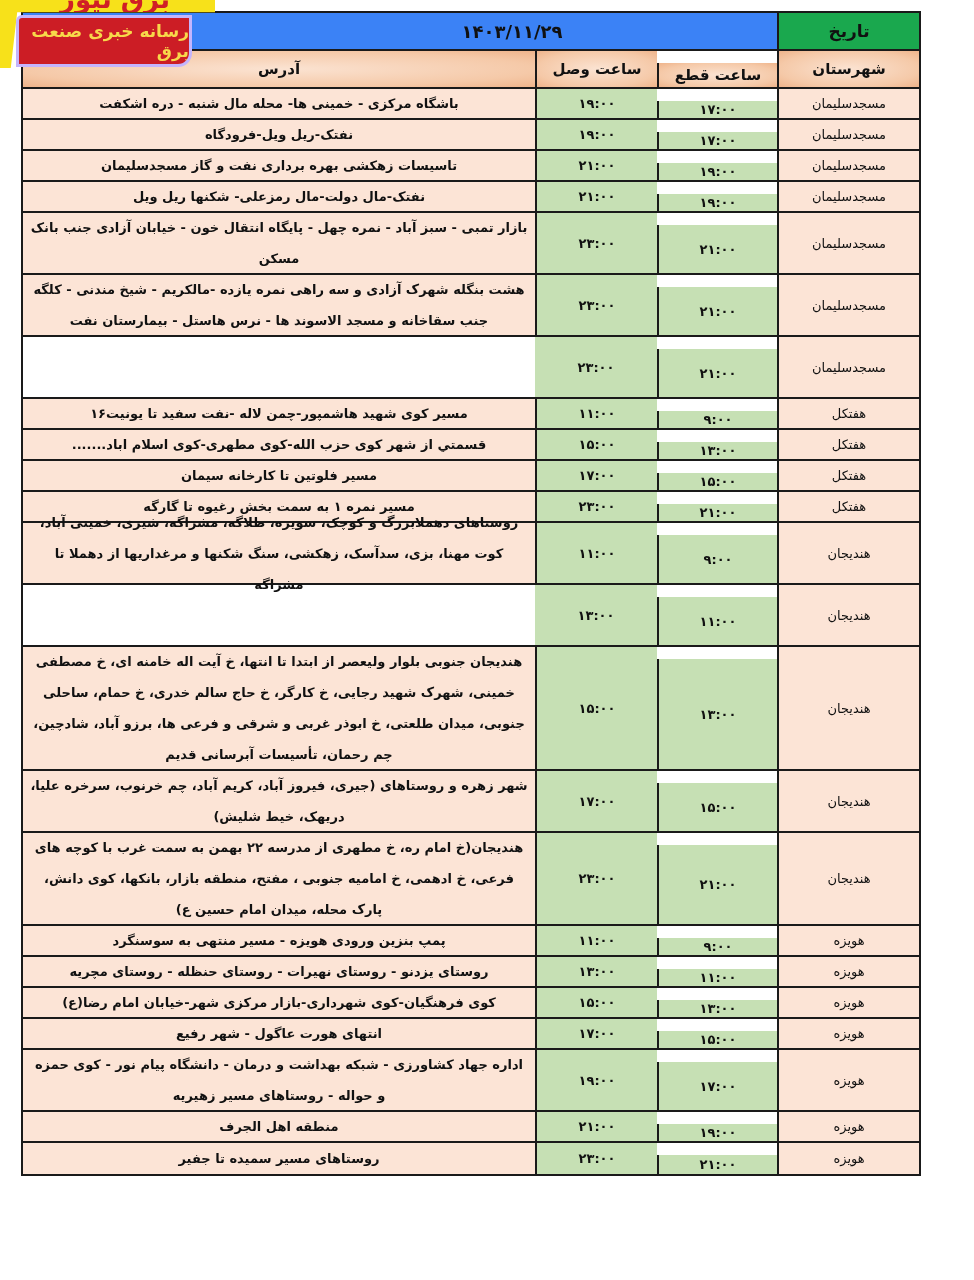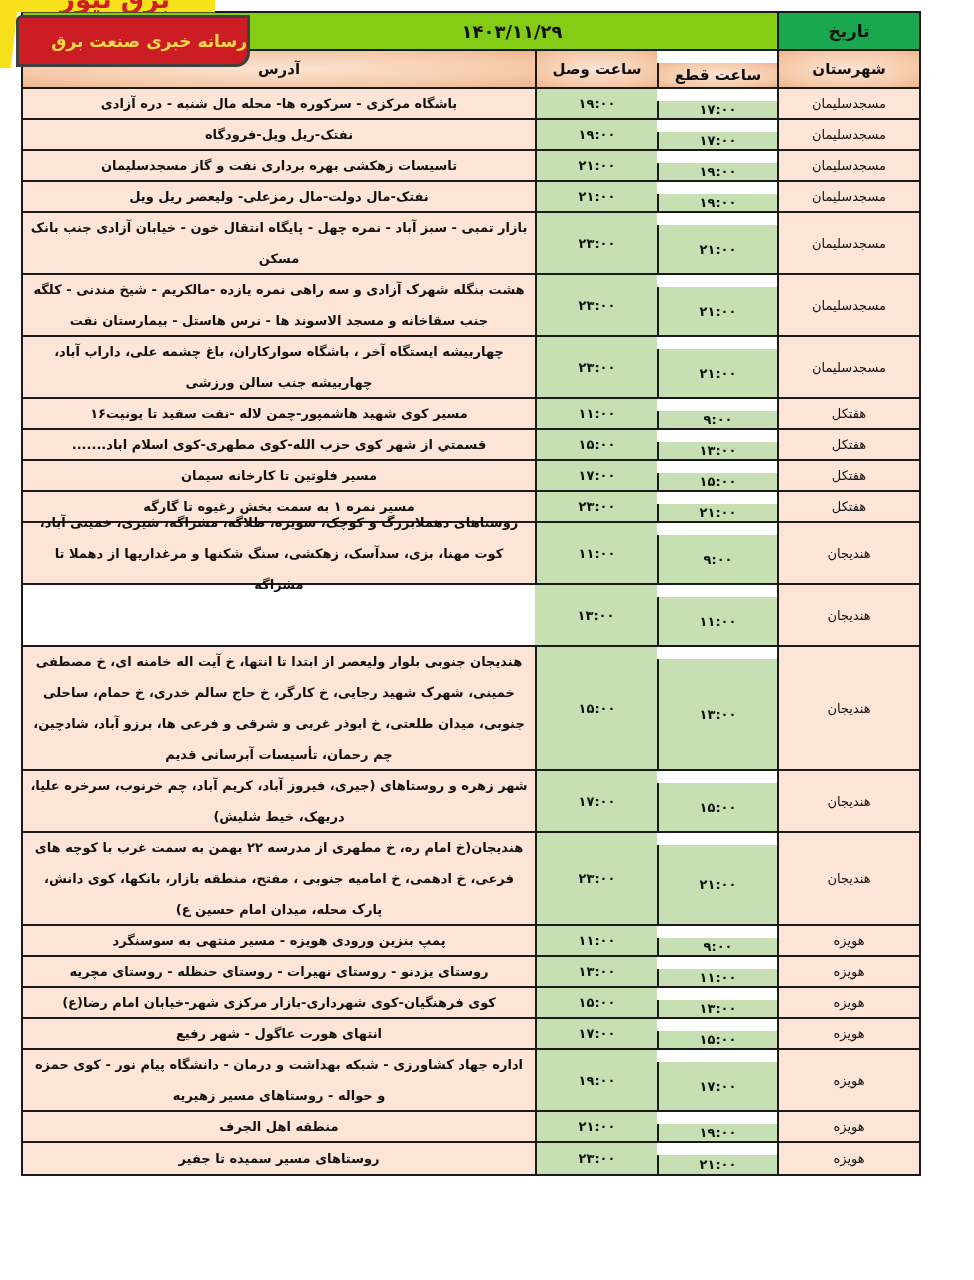--- a/index.html
+++ b/index.html
@@ -13,23 +13,23 @@
       position: absolute; left: 0; top: 0; width: 215px; height: 68px;
       background: #f7e11a;
       clip-path: polygon(0 0, 100% 0, 100% 18%, 8% 18%, 5% 100%, 0 100%);
     }
     .logo-top-text {
       position: absolute; left: 20px; top: -14px; width: 190px; height: 26px;
       color: #d01f26; font-weight: bold; font-size: 26px; text-align: center;
       overflow: hidden; line-height: 26px; direction: rtl;
     }
     .logo-red {
-      position: absolute; left: 16px; top: 15px; width: 234px; height: 52px;
-      background: #cc1d25; border: 3px solid #404040; border-radius: 6px 0 14px 0;
-      display: flex; align-items: center; justify-content: flex-end;
+      position: absolute; left: 16px; top: 15px; width: 176px; height: 52px;
+      background: #cc1d25; border: 3px solid #c4b5fd; border-radius: 6px 0 14px 0;
+      display: flex; align-items: center; justify-content: center;
     }
     .logo-sub {
       color: #f7d94a; font-size: 17px; font-weight: bold; direction: rtl;
     }
 
     .sheet {
       position: absolute; left: 21px; top: 11px; width: 900px;
       border: 2px solid #1a1a1a;
     }
     .row { display: flex; flex-direction: row-reverse; border-bottom: 2px solid #1a1a1a; }
@@ -42,21 +42,21 @@
     .row > .cell:last-child { border-left: none; }
 
     .c-city { width: 142px; }
     .c-off { width: 120px; margin-top: 12px; }
     .c-on { width: 122px; }
     .c-addr { flex: 1; }
 
     .title-row { height: 38px; }
     .title-label { background: #1aa84e; font-size: 17px; }
     .title-date {
-      flex: 1; background: #84cc16; font-size: 18px; padding-left: 230px;
+      flex: 1; background: #3b82f6; font-size: 18px; padding-left: 230px;
       justify-content: center; direction: ltr;
     }
 
     .head-row { height: 38px; }
     .head-row .cell {
       font-size: 15px;
       background: radial-gradient(ellipse at center, #fbe3d2 0%, #f5c9a8 70%, #efb48b 100%);
     }
 
     .data-row .c-city { background: #fce4d6; font-weight: normal; font-size: 13px; }
@@ -83,57 +83,56 @@
     <div class="cell c-city">شهرستان</div>
     <div class="cell c-off">ساعت قطع</div>
     <div class="cell c-on">ساعت وصل</div>
     <div class="cell c-addr">آدرس</div>
   </div>
   <div id="rows">
       <div class="row data-row" style="height: 31px;">
     <div class="cell c-city">مسجدسلیمان</div>
     <div class="cell c-off">۱۷:۰۰</div>
     <div class="cell c-on">۱۹:۰۰</div>
-    <div class="cell c-addr">باشگاه مرکزی - سرکوره ها-  محله مال شنبه - دره آزادی</div>
+    <div class="cell c-addr">باشگاه مرکزی - خمینی ها-  محله مال شنبه - دره اشکفت</div>
   </div>
       <div class="row data-row" style="height: 31px;">
     <div class="cell c-city">مسجدسلیمان</div>
     <div class="cell c-off">۱۷:۰۰</div>
     <div class="cell c-on">۱۹:۰۰</div>
     <div class="cell c-addr">نفتک-ریل ویل-فرودگاه</div>
   </div>
       <div class="row data-row" style="height: 31px;">
     <div class="cell c-city">مسجدسلیمان</div>
     <div class="cell c-off">۱۹:۰۰</div>
     <div class="cell c-on">۲۱:۰۰</div>
     <div class="cell c-addr">تاسیسات زهکشی بهره برداری نفت و گاز مسجدسلیمان</div>
   </div>
       <div class="row data-row" style="height: 31px;">
     <div class="cell c-city">مسجدسلیمان</div>
     <div class="cell c-off">۱۹:۰۰</div>
     <div class="cell c-on">۲۱:۰۰</div>
-    <div class="cell c-addr">نفتک-مال دولت-مال رمزعلی- ولیعصر ریل ویل</div>
+    <div class="cell c-addr">نفتک-مال دولت-مال رمزعلی- شکنها ریل ویل</div>
   </div>
       <div class="row data-row" style="height: 62px;">
     <div class="cell c-city">مسجدسلیمان</div>
     <div class="cell c-off">۲۱:۰۰</div>
     <div class="cell c-on">۲۳:۰۰</div>
     <div class="cell c-addr">بازار تمبی - سبز آباد - نمره چهل - پایگاه  انتقال خون  - خیابان آزادی جنب بانک مسکن</div>
   </div>
       <div class="row data-row" style="height: 62px;">
     <div class="cell c-city">مسجدسلیمان</div>
     <div class="cell c-off">۲۱:۰۰</div>
     <div class="cell c-on">۲۳:۰۰</div>
     <div class="cell c-addr">هشت بنگله شهرک آزادی و سه راهی نمره یازده -مالکریم - شیخ مندنی - کلگه جنب سقاخانه و مسجد الاسوند ها - نرس هاستل - بیمارستان نفت</div>
   </div>
       <div class="row data-row" style="height: 62px;">
     <div class="cell c-city">مسجدسلیمان</div>
     <div class="cell c-off">۲۱:۰۰</div>
     <div class="cell c-on">۲۳:۰۰</div>
-    <div class="cell c-addr">چهاربیشه ایستگاه آخر ، باشگاه سوارکاران، باغ چشمه علی، داراب آباد، چهاربیشه جنب سالن ورزشی</div>
   </div>
       <div class="row data-row" style="height: 31px;">
     <div class="cell c-city">هفتکل</div>
     <div class="cell c-off">۹:۰۰</div>
     <div class="cell c-on">۱۱:۰۰</div>
     <div class="cell c-addr">مسیر کوی شهید هاشمپور-چمن لاله -نفت سفید تا یونیت۱۶</div>
   </div>
       <div class="row data-row" style="height: 31px;">
     <div class="cell c-city">هفتکل</div>
     <div class="cell c-off">۱۳:۰۰</div>

